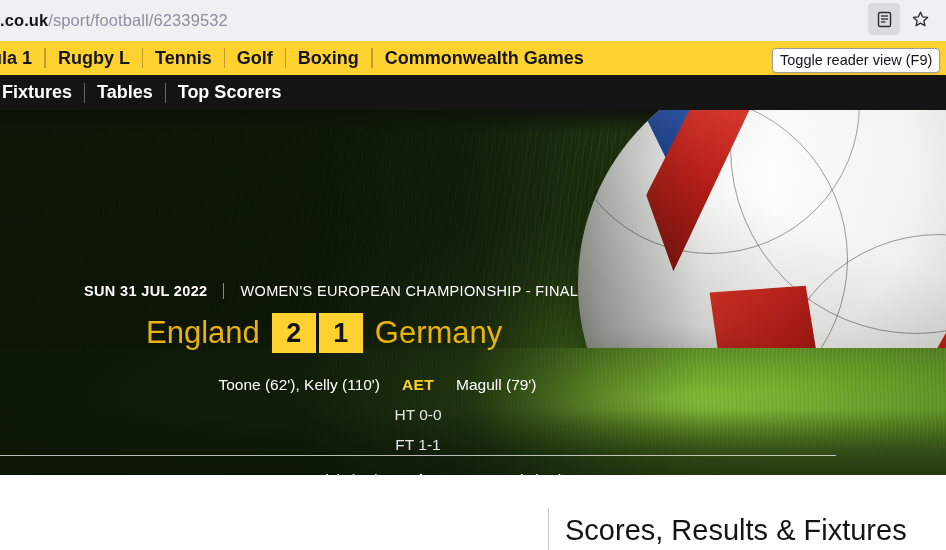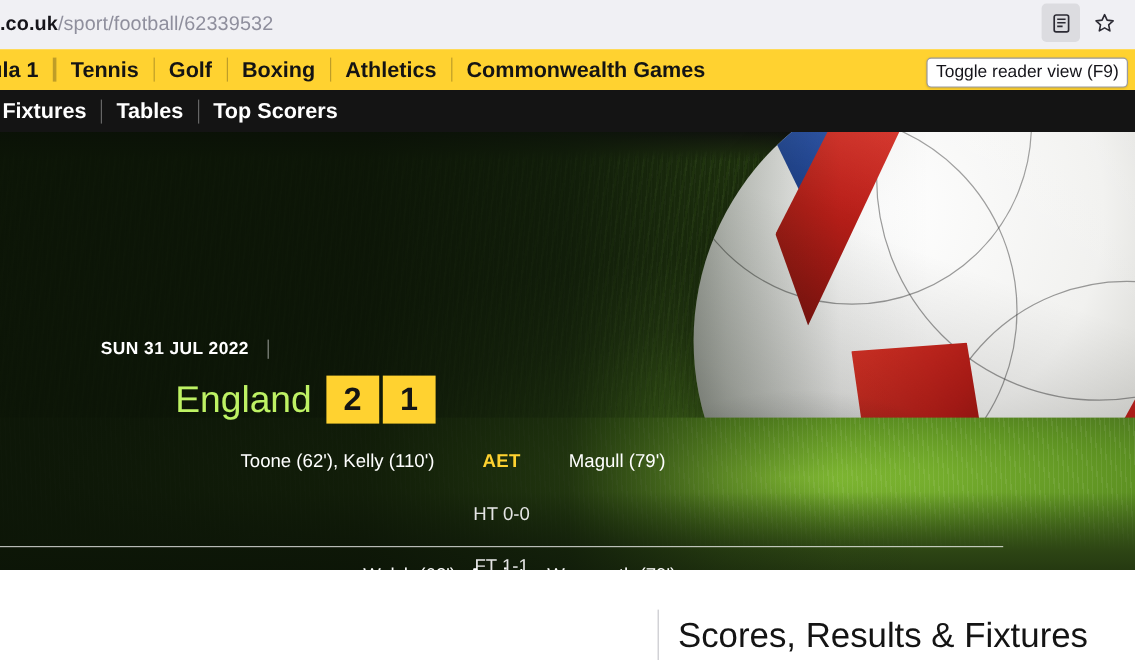--- a/index.html
+++ b/index.html
@@ -281,21 +281,21 @@
   }
 
   .scoreline {
     position: absolute;
     left: 146px; top: 203px;
     display: flex;
     align-items: center;
     white-space: nowrap;
   }
   .team-name {
-    color: #bef264;
+    color: #eab308;
     font-size: 31px;
     font-weight: 400;
     line-height: 40px;
   }
   .score-boxes {
     display: flex;
     align-items: center;
     gap: 3px;
     margin: 0 12px;
   }
@@ -313,21 +313,20 @@
 
   .detail-grid {
     position: absolute;
     left: 0; top: 262px;
     width: 836px;
     display: grid;
     grid-template-columns: 1fr 76px 1fr;
     column-gap: 0;
     row-gap: 4px;
     align-items: start;
-    gap: 18px;
   }
   .cell-home { text-align: right; color: #ffffff; font-size: 15.5px; line-height: 26px; white-space: nowrap; }
   .cell-mid  { text-align: center; font-size: 15.5px; line-height: 26px; white-space: nowrap; }
   .cell-away { text-align: left; color: #ffffff; font-size: 15.5px; line-height: 26px; white-space: nowrap; }
   .mid-aet { color: #ffd230; font-weight: 700; letter-spacing: 0.3px; }
   .mid-plain { color: #e5e5e5; }
 
   .divider {
     position: absolute;
     left: 0; top: 345px;
@@ -398,28 +397,28 @@
         </span>
       </div>
     </div>
   </div>
 
   <div class="sportnav">
     <div class="sportnav-inner">
       <span class="sportnav-item">nula 1</span>
       <span class="sportnav-sep"></span>
       <span class="sportnav-sep"></span>
+      <span class="sportnav-item">Rugby L</span>
       <span class="sportnav-sep"></span>
       <span class="sportnav-item">Tennis</span>
       <span class="sportnav-sep"></span>
       <span class="sportnav-item">Golf</span>
       <span class="sportnav-sep"></span>
       <span class="sportnav-item">Boxing</span>
       <span class="sportnav-sep"></span>
-      <span class="sportnav-item">Athletics</span>
       <span class="sportnav-sep"></span>
       <span class="sportnav-item">Commonwealth Games</span>
     </div>
   </div>
 
   <div class="tooltip">Toggle reader view (F9)</div>
 
   <div class="subnav">
     <div class="subnav-inner">
       <span class="subnav-item">Fixtures</span>
@@ -450,28 +449,30 @@
     <div class="grass-front"></div>
     <div class="grass-front2"></div>
 
     <div class="hero-overlay"></div>
 
     <div class="match">
 
       <div class="match-meta">
         <span class="match-date">SUN 31 JUL 2022</span>
         <span class="match-meta-sep"></span>
+        <span class="match-comp">WOMEN'S EUROPEAN CHAMPIONSHIP - FINAL</span>
       </div>
 
       <div class="scoreline">
         <span class="team-name">England</span>
         <span class="score-boxes">
           <span class="score-box">2</span>
           <span class="score-box">1</span>
         </span>
+        <span class="team-name">Germany</span>
       </div>
 
       <div class="detail-grid">
         <div class="cell-home">Toone (62'), Kelly (110')</div>
         <div class="cell-mid mid-aet">AET</div>
         <div class="cell-away">Magull (79')</div>
 
         <div class="cell-home"></div>
         <div class="cell-mid mid-plain">HT 0-0</div>
         <div class="cell-away"></div>

